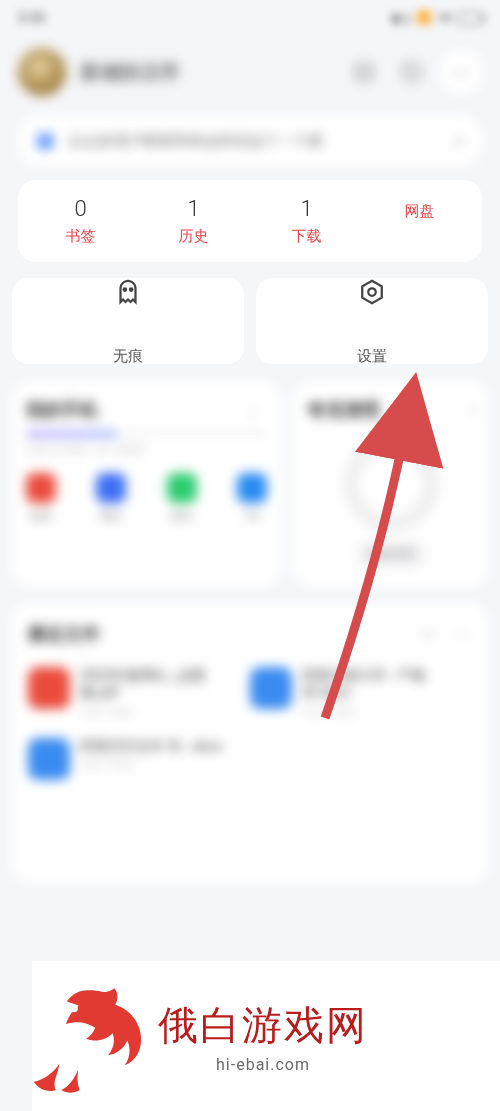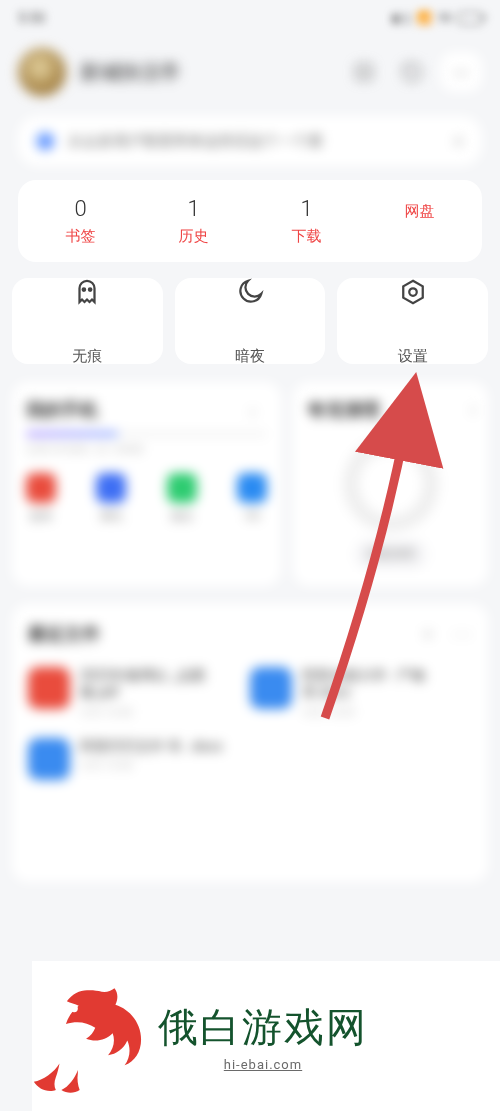--- a/index.html
+++ b/index.html
@@ -64,22 +64,22 @@
   .ritem .rt2{font-size:11px;color:#bbb;}
   
   
   .tool.focus{filter:none;}
   
   .arrow{position:absolute;pointer-events:none;z-index:50;}
   
   .watermark{position:absolute;left:32px;bottom:0;right:12px;height:150px;background:#fff;display:flex;align-items:center;gap:16px;z-index:60;}
   .wm-icon{width:110px;height:120px;position:relative;}
   .wm-text{display:flex;flex-direction:column;align-items:center;}
-  .wm-main{font-size:40px;color:#14532d;font-family:"STKaiti","KaiTi","Kaiti SC",serif;letter-spacing:2px;}
-  .wm-sub{font-size:13px;color:#6a6a6a;letter-spacing:1px;margin-top:2px;text-decoration:underline;}
+  .wm-main{font-size:40px;color:#b91c1c;font-family:"STKaiti","KaiTi","Kaiti SC",serif;letter-spacing:2px;}
+  .wm-sub{font-size:16px;color:#6a6a6a;letter-spacing:1px;margin-top:2px;}
   .whitepad{position:absolute;left:32px;bottom:0;width:468px;height:150px;background:#fff;z-index:55;}
 </style>
 </head>
 <body>
 
 <div class="status-bar blur-s">
   <span>5:50</span>
   <div class="sb-right">
     <span>▮▯▯</span>
     <span>📶</span>
@@ -134,28 +134,20 @@
 <div class="tool-row">
   <div class="tool">
     <span class="ticon">
       <svg viewBox="0 0 24 24" width="30" height="30" fill="none" stroke="currentColor" stroke-width="1.8">
           <path d="M6 20V9a6 6 0 1 1 12 0v11l-2-2-2 2-2-2-2 2-2-2-2 2Z"></path>
           <circle cx="9.5" cy="10" r="1" fill="currentColor"></circle>
           <circle cx="14.5" cy="10" r="1" fill="currentColor"></circle>
         </svg>
     </span>
     <span class="tlbl">无痕</span>
-  </div>
-  <div class="tool">
-    <span class="ticon">
-      <svg viewBox="0 0 24 24" width="30" height="30" fill="none" stroke="currentColor" stroke-width="1.8">
-          <path d="M21 13.5A8.5 8.5 0 1 1 10.5 3 7 7 0 0 0 21 13.5Z"></path>
-        </svg>
-    </span>
-    <span class="tlbl">暗夜</span>
   </div>
   <div class="tool focus">
     <span class="ticon">
       <svg viewBox="0 0 24 24" width="30" height="30" fill="none" stroke="currentColor" stroke-width="1.8">
           <path d="M12 3l7.8 4.5v9L12 21l-7.8-4.5v-9L12 3Z"></path>
           <circle cx="12" cy="12" r="3"></circle>
         </svg>
     </span>
     <span class="tlbl">设置</span>
   </div>

